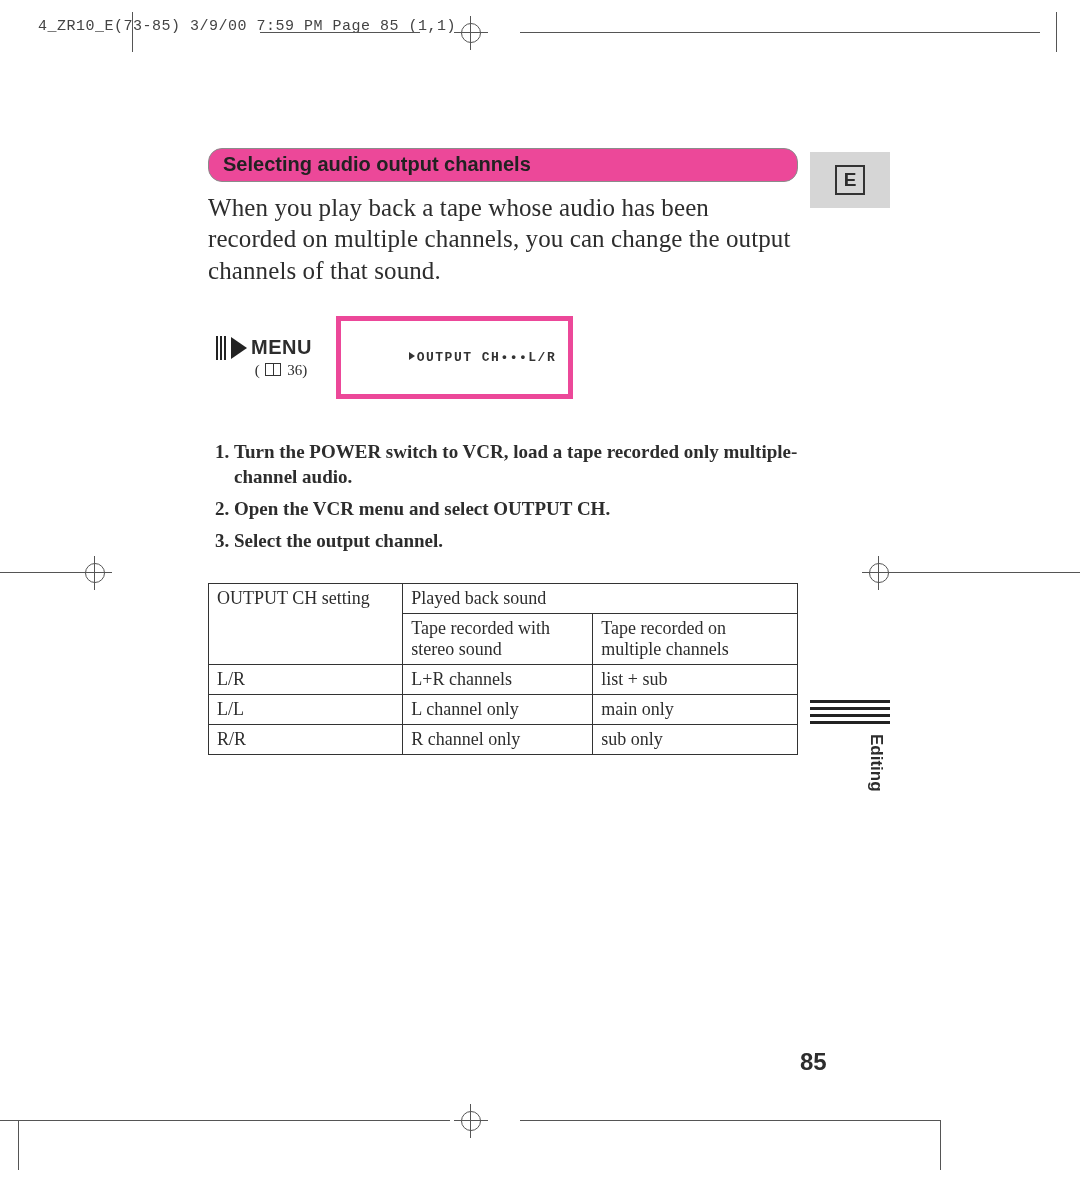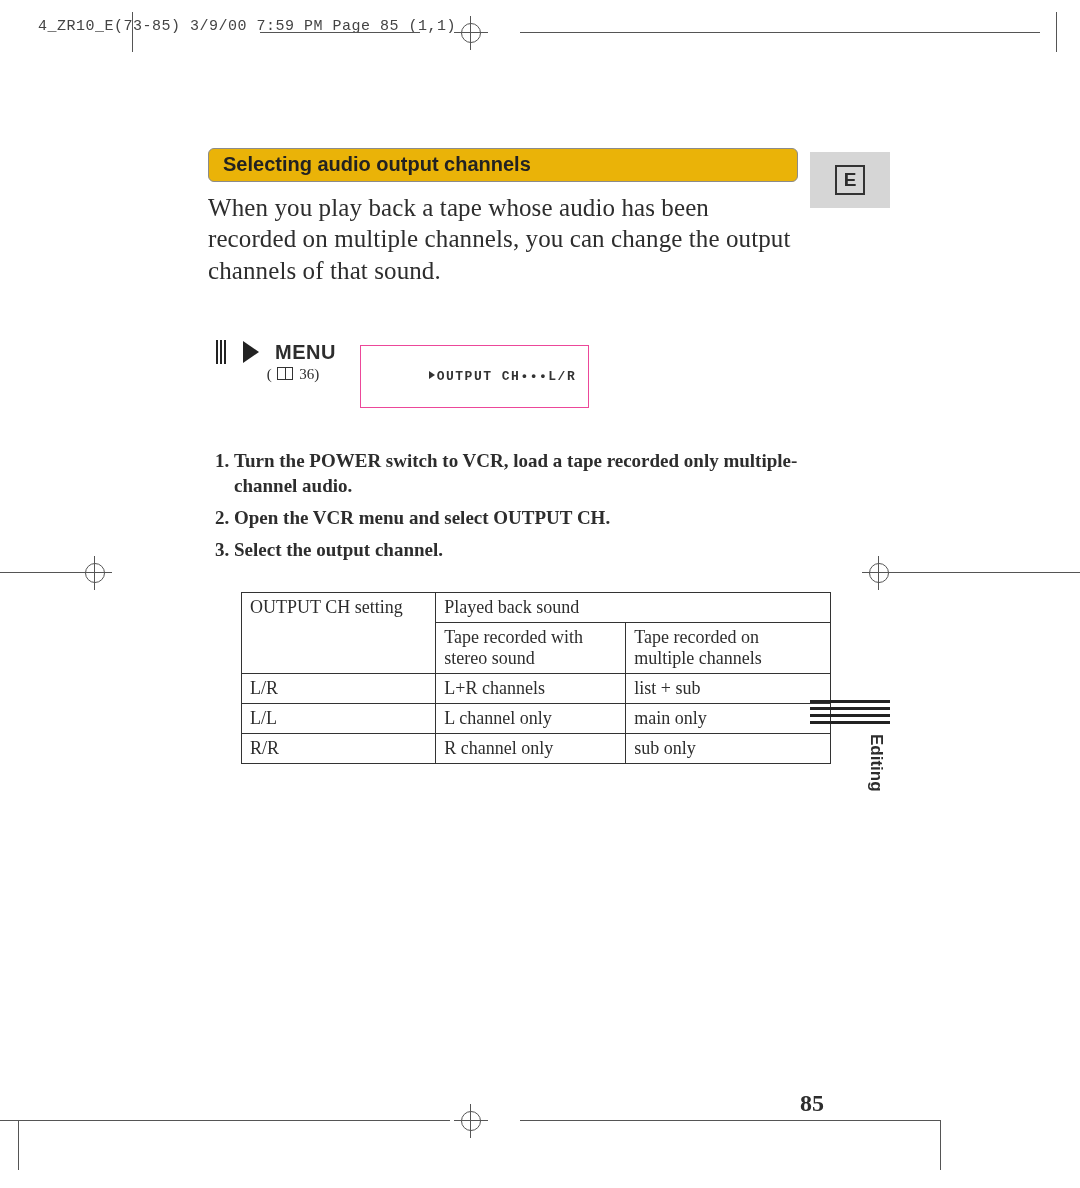--- a/index.html
+++ b/index.html
@@ -58,23 +58,23 @@
   }
 
   .content {
     position: absolute;
     left: 208px;
     top: 148px;
     width: 590px;
   }
 
   .section-heading {
-    background: #eab308;
+    background: #ec4899;
     border: 1px solid #8b8b8b;
-    border-radius: 6px;
+    border-radius: 14px;
     padding: 4px 14px 5px 14px;
     font-family: Arial, Helvetica, sans-serif;
     font-weight: bold;
     font-size: 20px;
     color: #222;
     margin-bottom: 10px;
   }
 
   .intro {
     font-size: 25px;
@@ -91,21 +91,21 @@
     margin-left: 8px;
   }
   .menu-icon {
     display: flex;
     flex-direction: column;
     align-items: center;
   }
   .menu-row {
     display: flex;
     align-items: center;
-    gap: 16px;
+    gap: 4px;
   }
   .menu-stripes {
     display: inline-block;
     width: 11px;
     height: 24px;
     background: repeating-linear-gradient(90deg, #222 0 2px, transparent 2px 4px);
   }
   .menu-tri {
     display: inline-block;
     width: 0;
@@ -137,29 +137,28 @@
   .book-icon::after {
     content: "";
     position: absolute;
     left: 50%;
     top: 0;
     width: 1px;
     height: 100%;
     background: #333;
   }
   .lcd-box {
-    border: 1px solid #ec4899;
-    padding: 8px 12px;
+    border: 5px solid #ec4899;
+    padding: 14px 12px;
     font-family: "Courier New", monospace;
     font-size: 13px;
     font-weight: bold;
     letter-spacing: 1.5px;
     white-space: pre;
     color: #333;
-    margin-top: 29px;
   }
   .lcd-tri {
     display: inline-block;
     width: 0; height: 0;
     border-top: 4px solid transparent;
     border-bottom: 4px solid transparent;
     border-left: 6px solid #333;
     vertical-align: 1px;
     margin-right: 2px;
   }
@@ -188,21 +187,20 @@
     background: #333;
     border-radius: 50%;
     vertical-align: 3px;
     margin-right: 8px;
   }
 
   table.ch-table {
     border-collapse: collapse;
     width: 100%;
     font-size: 18px;
-    margin-left: 33px;
   }
   table.ch-table th, table.ch-table td {
     border: 1px solid #333;
     padding: 4px 8px;
     text-align: left;
     font-weight: normal;
     vertical-align: top;
   }
   table.ch-table th {
     font-weight: normal;
@@ -254,22 +252,22 @@
     font-family: Arial, sans-serif;
     font-weight: bold;
     font-size: 17px;
     margin-left: auto;
     margin-right: 4px;
   }
 
   .page-num {
     position: absolute;
     left: 800px;
-    top: 1090px;
-    font-family: Liberation Serif, serif;
+    top: 1048px;
+    font-family: Liberation Sans, sans-serif;
     font-weight: bold;
     font-size: 24px;
   }
 </style>
 </head>
 <body>
 
 <div class="print-header">4_ZR10_E(73-85)  3/9/00 7:59 PM  Page 85 (1,1)</div>
 
 <div class="crop v" style="left:132px; top:12px; height:40px;"></div>

